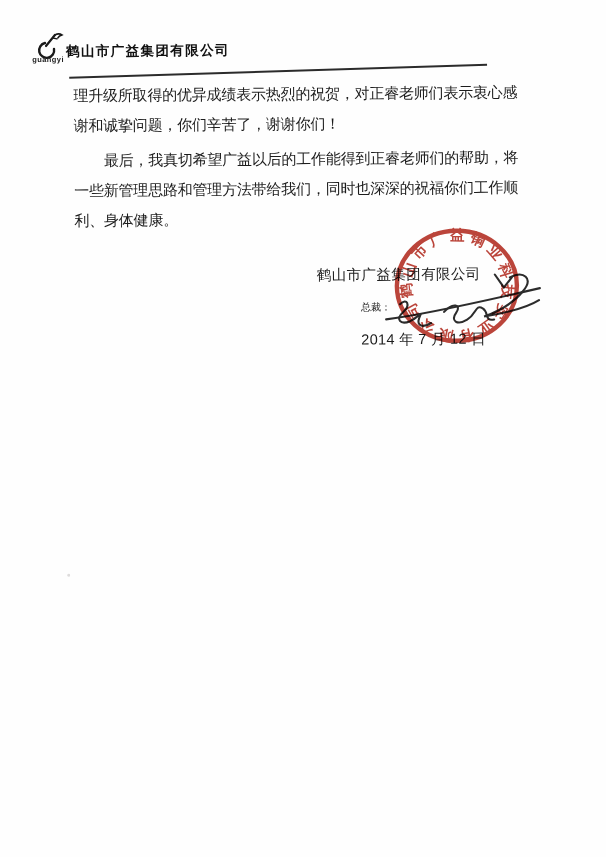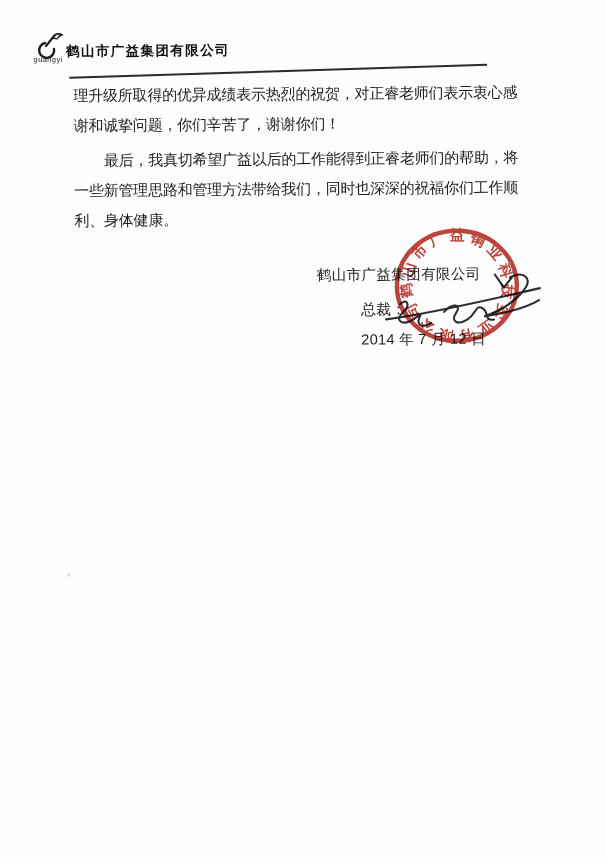--- a/index.html
+++ b/index.html
@@ -13,21 +13,21 @@
     color:#1f1f1f;
   }
   .content{position:absolute;inset:0;transform:rotate(-0.45deg);}
   
   .logo{position:absolute;left:34px;top:29px;width:34px;height:36px;}
   .logo svg{display:block;}
   .logo-label{
     position:absolute;left:28px;top:53px;width:46px;
     text-align:center;
     font-family:"Liberation Sans","DejaVu Sans",sans-serif;
-    font-size:7.5px;font-weight:normal;letter-spacing:.4px;color:#222;
+    font-size:7.5px;font-weight:bold;letter-spacing:.4px;color:#222;
   }
   .company-title{
     position:absolute;left:69px;top:41px;
     font-family:"Liberation Sans","DejaVu Sans",sans-serif;
     font-size:13.5px;font-weight:bold;letter-spacing:1.4px;color:#111;
     white-space:nowrap;
   }
   .header-rule{
     position:absolute;left:72px;top:75px;width:418px;height:2px;
     background:#2b2b2b;transform:rotate(-1.35deg);transform-origin:left center;
@@ -41,21 +41,21 @@
   .l1{top:84px}.l2{top:114px}
   .l3{top:149px;padding-left:30px}
   .l4{top:179px}.l5{top:209px}
   
   .closing-company{
     position:absolute;left:318px;top:266px;
     font-size:14.5px;letter-spacing:.4px;color:#1c1c1c;white-space:nowrap;
   }
   .signer-line{
     position:absolute;left:362px;top:301px;
-    font-size:15px;color:#1c1c1c;white-space:nowrap;
+    font-size:10px;color:#1c1c1c;white-space:nowrap;
   }
   .closing-date{
     position:absolute;left:362px;top:331px;
     font-family:"Liberation Sans","DejaVu Sans",sans-serif;
     font-size:14.5px;letter-spacing:.3px;color:#1c1c1c;white-space:nowrap;
   }
   
   .signature{position:absolute;left:383px;top:273px;width:168px;height:62px;pointer-events:none;}
   .seal{position:absolute;left:378px;top:207px;width:160px;height:160px;
         mix-blend-mode:multiply;opacity:.92;pointer-events:none;}

